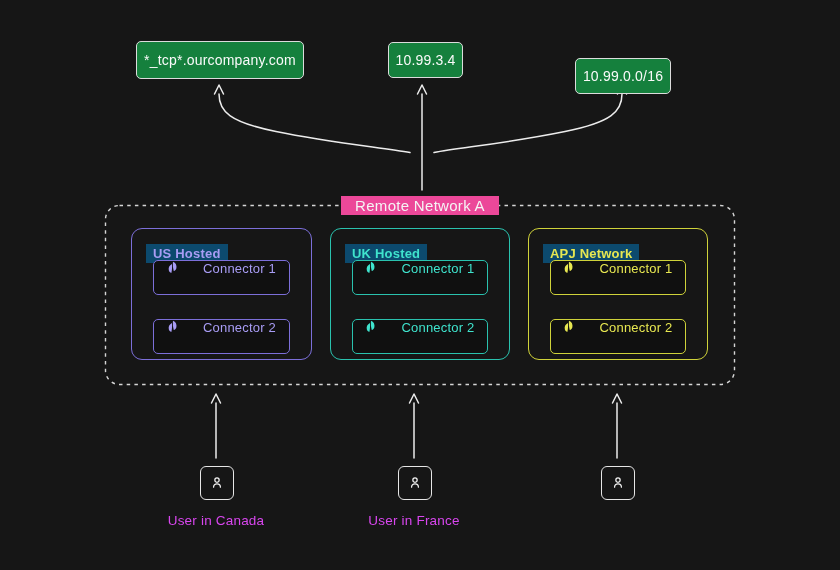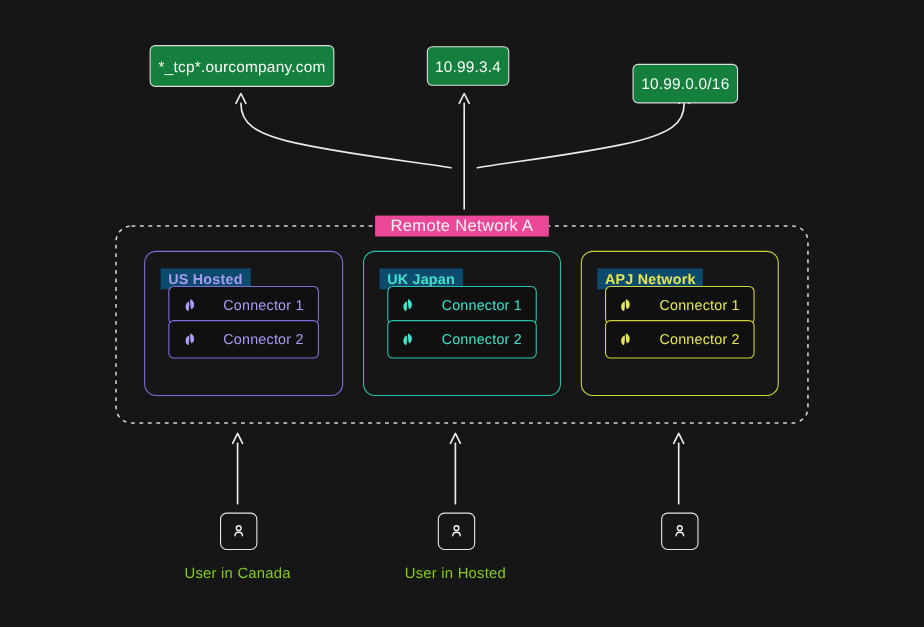--- a/index.html
+++ b/index.html
@@ -35,35 +35,35 @@
     border:1px solid var(--gb);border-radius:11px;background:transparent;
   }
   .group-label{
     position:absolute;top:-10px;left:14px;
     background:#0c4a6e;padding:0 7px;
     color:var(--gc);font-size:13px;font-weight:700;line-height:19px;letter-spacing:.2px;white-space:nowrap;margin-top:25px;
   }
   .cbox{
     position:absolute;left:21px;right:21px;height:33px;
     border:1px solid var(--gb);border-radius:5px;background:#101010;
-    display:flex;align-items:center;justify-content:center;gap:25px;
+    display:flex;justify-content:center;gap:25px;
     color:var(--gc);font-size:13px;font-weight:500;letter-spacing:.2px;
   }
-  .cbox.c1{top:31px;} .cbox.c2{top:62px;}
+  .cbox.c1{top:31px;} .cbox.c2{top:90px;}
   .leaf{width:11px;height:13px;flex:0 0 auto;}
 
   
   .user-box{
     position:absolute;z-index:2;width:32px;height:32px;
     border:1.3px solid #e6e6e6;border-radius:6px;background:#161616;
     display:flex;align-items:center;justify-content:center;
   }
   .user-label{
     position:absolute;z-index:2;width:160px;text-align:center;
-    color:#84cc16;font-size:13.5px;letter-spacing:.2px;white-space:nowrap;
+    color:#d946ef;font-size:13.5px;letter-spacing:.2px;white-space:nowrap;
   }
   .person{width:18px;height:18px;}
   .person *{stroke:#f2f2f2;stroke-width:1.4;fill:none;stroke-linecap:round;}
 </style>
 </head>
 <body style="background: rgb(22, 22, 22);">
 
 <div class="stage">
 
   <svg class="overlay" width="840" height="570" viewBox="0 0 840 570">
@@ -107,21 +107,21 @@
     <div class="cbox c2">
       <svg class="leaf" viewBox="0 0 14 16">
         <path fill="currentColor" d="M7.6 0.8 C11.2 2.2 12.6 5.4 11.9 9.0 C11.5 10.9 10.4 12.1 8.6 12.6 C7.6 9.0 7.2 4.6 7.6 0.8 Z"></path>
         <path fill="currentColor" d="M6.3 3.4 C3.0 5.0 1.6 8.0 2.3 11.4 C2.7 13.2 3.8 14.4 5.5 14.9 C6.4 11.4 6.7 7.2 6.3 3.4 Z"></path>
       </svg>
       <span>Connector 2</span>
     </div>
   </div>
 
   <div class="group" style="left: 330px; top: 228px; width: 178px; --gc: #3fe3cd; --gb: #2ac2ae;">
-    <span class="group-label">UK Japan</span>
+    <span class="group-label">UK Hosted</span>
     <div class="cbox c1">
       <svg class="leaf" viewBox="0 0 14 16">
         <path fill="currentColor" d="M7.6 0.8 C11.2 2.2 12.6 5.4 11.9 9.0 C11.5 10.9 10.4 12.1 8.6 12.6 C7.6 9.0 7.2 4.6 7.6 0.8 Z"></path>
         <path fill="currentColor" d="M6.3 3.4 C3.0 5.0 1.6 8.0 2.3 11.4 C2.7 13.2 3.8 14.4 5.5 14.9 C6.4 11.4 6.7 7.2 6.3 3.4 Z"></path>
       </svg>
       <span>Connector 1</span>
     </div>
     <div class="cbox c2">
       <svg class="leaf" viewBox="0 0 14 16">
         <path fill="currentColor" d="M7.6 0.8 C11.2 2.2 12.6 5.4 11.9 9.0 C11.5 10.9 10.4 12.1 8.6 12.6 C7.6 9.0 7.2 4.6 7.6 0.8 Z"></path>
@@ -156,21 +156,21 @@
     </svg>
   </div>
   <div class="user-label" style="left:136px;top:513px;">User in Canada</div>
 
   <div class="user-box" style="left:398px;top:466px;">
     <svg class="person" viewBox="0 0 20 20">
       <circle cx="10" cy="6.8" r="2.4"></circle>
       <path d="M6.2 14.6 C6.2 12.1 7.7 10.9 10 10.9 C12.3 10.9 13.8 12.1 13.8 14.6"></path>
     </svg>
   </div>
-  <div class="user-label" style="left:334px;top:513px;">User in Hosted</div>
+  <div class="user-label" style="left:334px;top:513px;">User in France</div>
 
   <div class="user-box" style="left:601px;top:466px;">
     <svg class="person" viewBox="0 0 20 20">
       <circle cx="10" cy="6.8" r="2.4"></circle>
       <path d="M6.2 14.6 C6.2 12.1 7.7 10.9 10 10.9 C12.3 10.9 13.8 12.1 13.8 14.6"></path>
     </svg>
   </div>
 
 </div>
 

